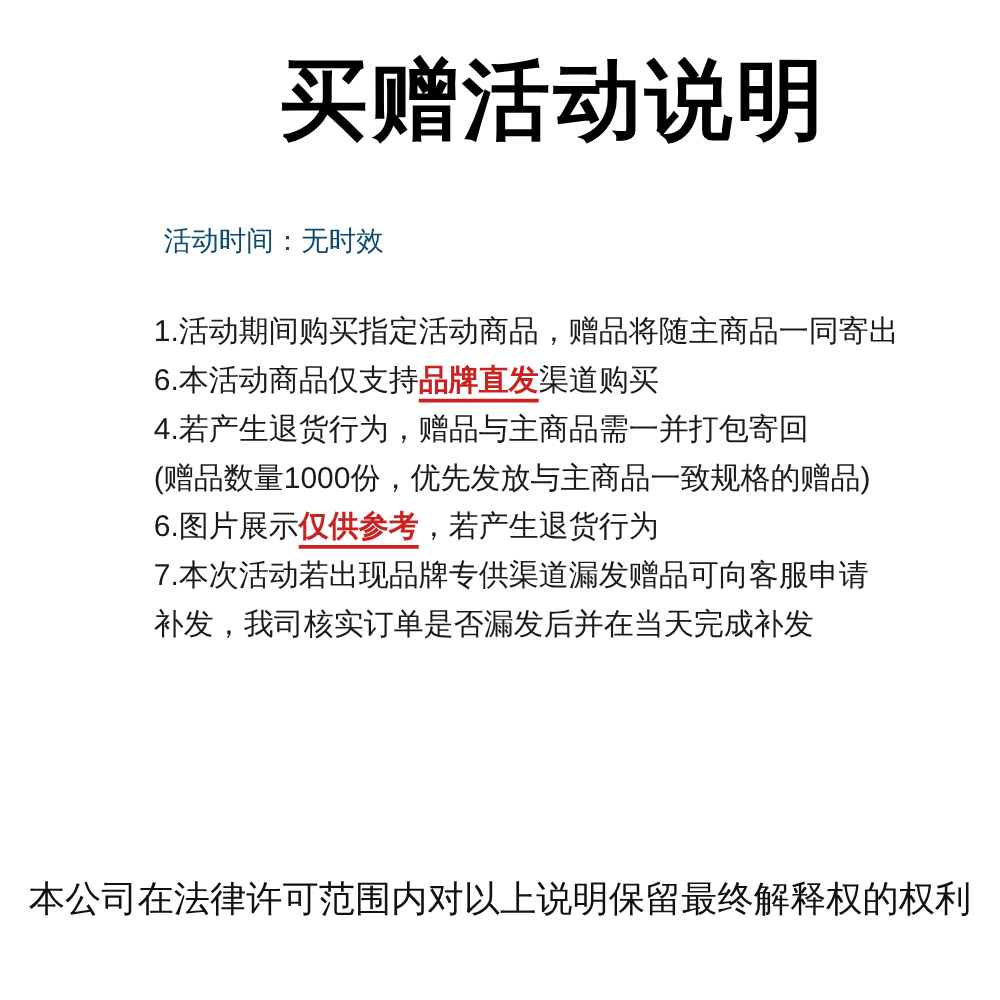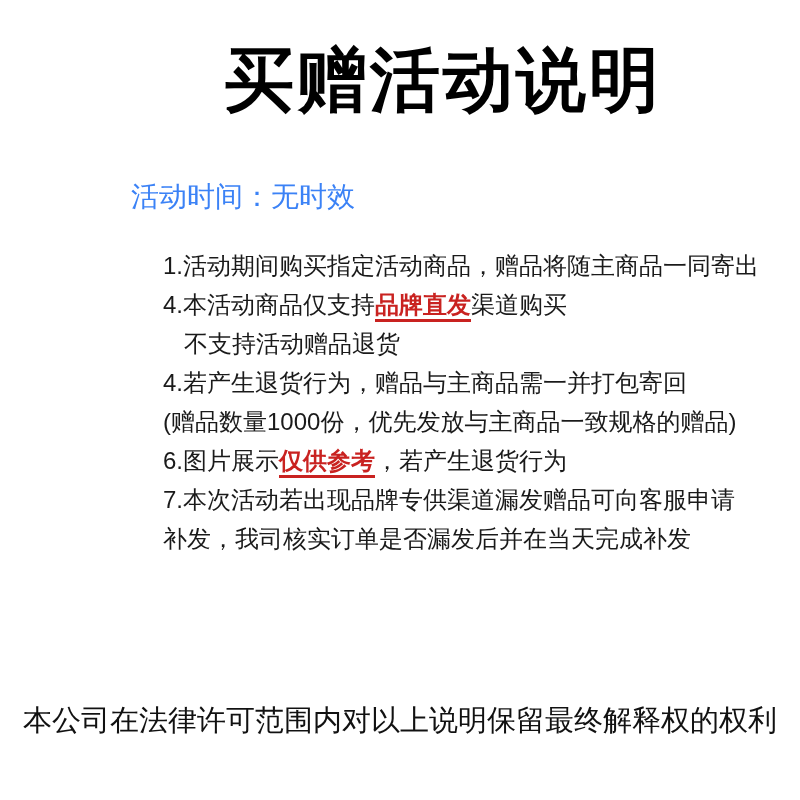--- a/index.html
+++ b/index.html
@@ -27,38 +27,37 @@
     line-height: 1.1;
     font-weight: 900;
     letter-spacing: 3px;
     color: #000000;
     padding-left: 43px;
   }
   .subtitle {
     position: absolute;
     top: 180px;
     left: 131px;
-    font-size: 28px;
+    font-size: 22px;
     line-height: 1.2;
     font-weight: 400;
-    color: #3b82f6;
+    color: #0c4a6e;
   }
   .notice-list {
     position: absolute;
     top: 246px;
     left: 123px;
     width: 610px;
   }
   .line {
     font-size: 24px;
     line-height: 39px;
     height: 39px;
     white-space: nowrap;
     color: #1a1a1a;
-    margin-left: 40px;
   }
   .line.indent {
     padding-left: 21px;
   }
   .red {
     color: var(--accent, #c92220);
     font-weight: 700;
     border-bottom: 3px solid var(--accent, #c92220);
     padding-bottom: 1px;
   }
@@ -74,22 +73,21 @@
   }
 </style>
 </head>
 <body>
 
 <div class="page" style="--accent: #c92220; --text: #1a1a1a; --bg: #ffffff;">
   <h1 class="title">买赠活动说明</h1>
   <div class="subtitle">活动时间：无时效</div>
   <div class="notice-list">
       <div class="line"><span>1.活动期间购买指定活动商品，赠品将随主商品一同寄出</span></div>
-      <div class="line"><span>4.本活动商品仅支持</span><span class="red">品牌直发</span><span>渠道购买</span></div>
-      <div class="line indent"><span>不支持活动赠品退货</span></div>
+      <div class="line"><span>6.本活动商品仅支持</span><span class="red">品牌直发</span><span>渠道购买</span></div>
       <div class="line"><span>4.若产生退货行为，赠品与主商品需一并打包寄回</span></div>
       <div class="line"><span>(赠品数量1000份，优先发放与主商品一致规格的赠品)</span></div>
       <div class="line"><span>6.图片展示</span><span class="red">仅供参考</span><span>，若产生退货行为</span></div>
       <div class="line"><span>7.本次活动若出现品牌专供渠道漏发赠品可向客服申请</span></div>
       <div class="line"><span>补发，我司核实订单是否漏发后并在当天完成补发</span></div>
     </div>
   <div class="footer">本公司在法律许可范围内对以上说明保留最终解释权的权利</div>
 </div>
 
 </body></html>

